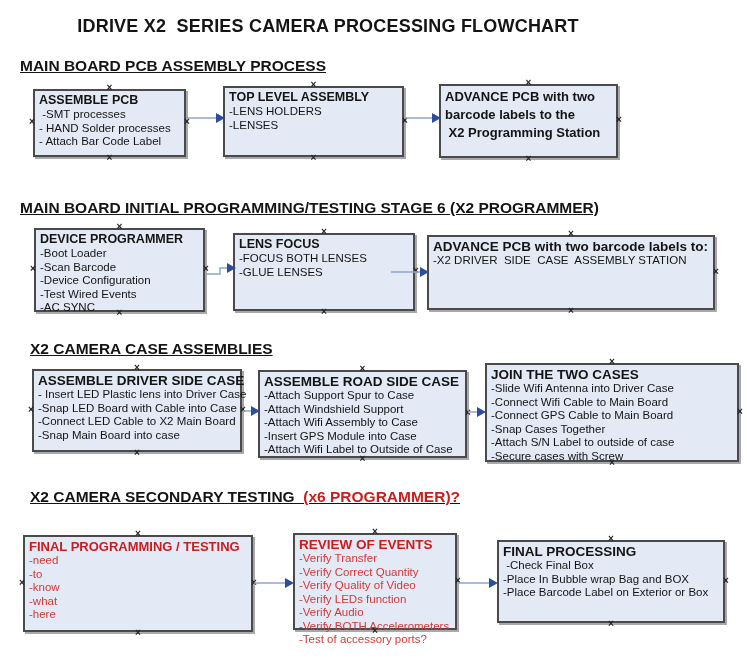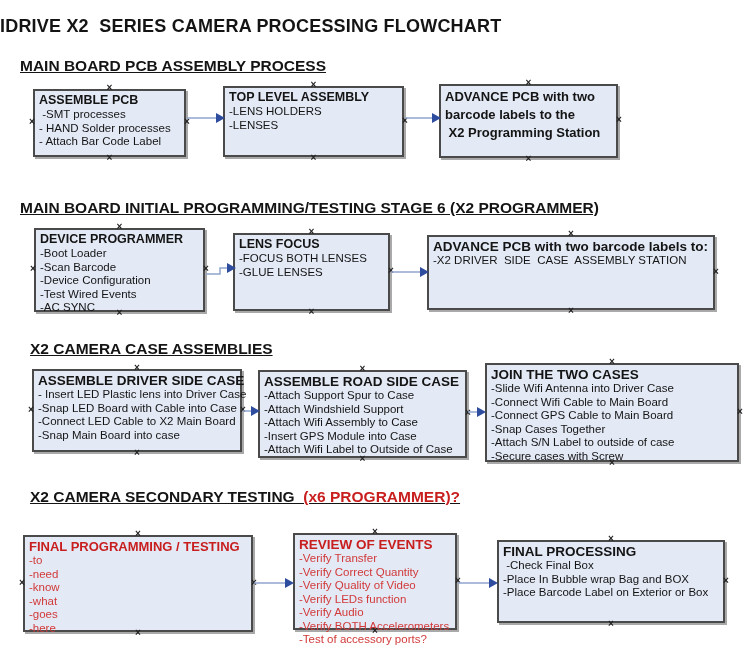--- a/index.html
+++ b/index.html
@@ -12,21 +12,21 @@
     --red-body:#d23a3a;
     --ink:#141414;
   }
   html,body{margin:0;padding:0;background:#ffffff;}
   #canvas{
     position:relative;width:747px;height:662px;background:#ffffff;
     font-family:"Liberation Sans", sans-serif;color:var(--ink);
     overflow:hidden;
   }
   .main-title{
-    position:absolute;left:0;top:16px;width:656px;
+    position:absolute;left:0;top:16px;width:656px;text-align:center;
     font-size:18px;font-weight:bold;letter-spacing:0.2px;white-space:pre;
   }
   .sec-heading{
     position:absolute;font-size:15.5px;font-weight:bold;white-space:pre;text-decoration:underline;
   }
   .sec-heading .red{color:var(--red-bold);}
   .box{
     position:absolute;background:var(--box-fill);
     border:2px solid var(--box-border);
     box-shadow:2px 2px 0 var(--box-shadow);
@@ -102,21 +102,21 @@
     <div class="btitle">DEVICE PROGRAMMER</div>
     <div>
         <div class="line">-Boot Loader</div>
         <div class="line">-Scan Barcode</div>
         <div class="line">-Device Configuration</div>
         <div class="line">-Test Wired Events</div>
         <div class="line">-AC SYNC</div>
       </div>
   </div>
 
-  <div class="box" style="left:233px;top:233px;width:157px;height:78px">
+  <div class="box" style="left:233px;top:233px;width:182px;height:78px">
     <span class="h ht"></span>
     <span class="h hb"></span>
     <span class="h hr"></span>
     <div class="btitle">LENS FOCUS</div>
     <div>
         <div class="line">-FOCUS BOTH LENSES</div>
         <div class="line">-GLUE LENSES</div>
       </div>
   </div>
 
@@ -173,25 +173,24 @@
       </div>
   </div>
 
   <div class="box red" style="left:23px;top:535px;width:230px;height:97px">
     <span class="h ht"></span>
     <span class="h hb"></span>
     <span class="h hl"></span>
     <span class="h hr"></span>
     <div class="btitle" style="font-size:13px">FINAL PROGRAMMING / TESTING</div>
     <div>
+        <div class="line">-need</div>
         <div class="line">-to</div>
-        <div class="line">-need</div>
         <div class="line">-know</div>
         <div class="line">-what</div>
-        <div class="line">-goes</div>
         <div class="line">-here</div>
       </div>
   </div>
 
   <div class="box red" style="left:293px;top:533px;width:164px;height:97px">
     <span class="h ht"></span>
     <span class="h hb"></span>
     <span class="h hr"></span>
     <div class="btitle" style="font-size:13.5px">REVIEW OF EVENTS</div>
     <div>

